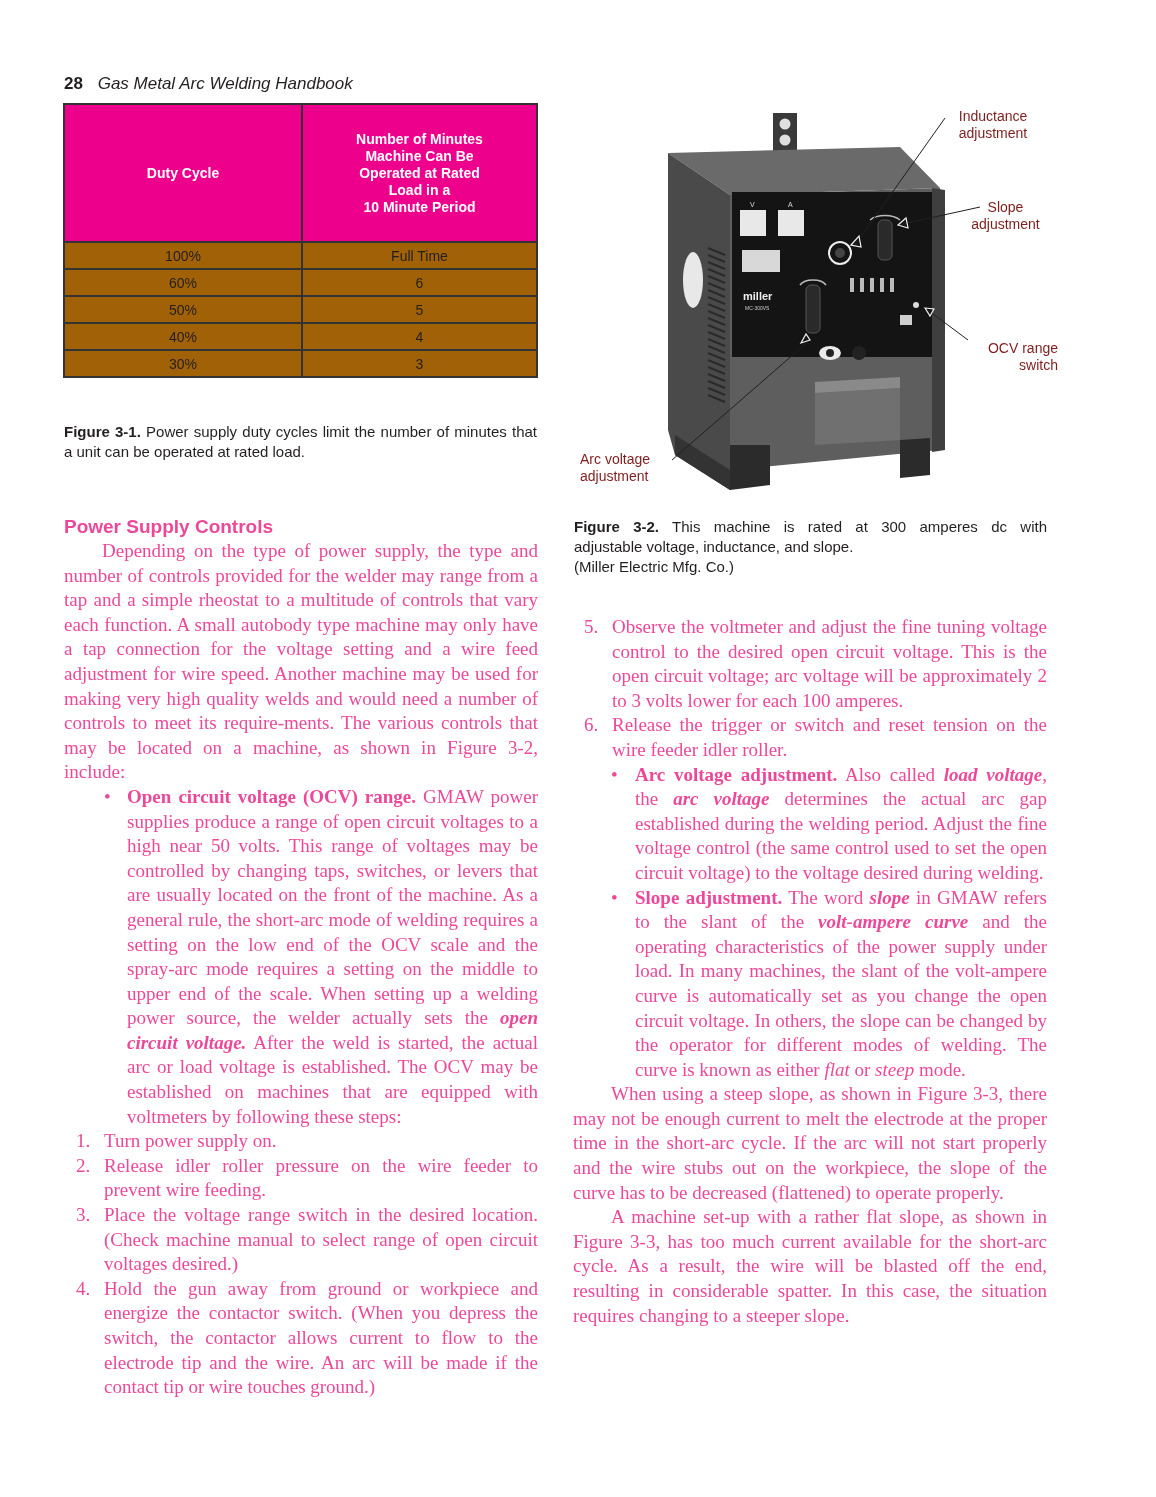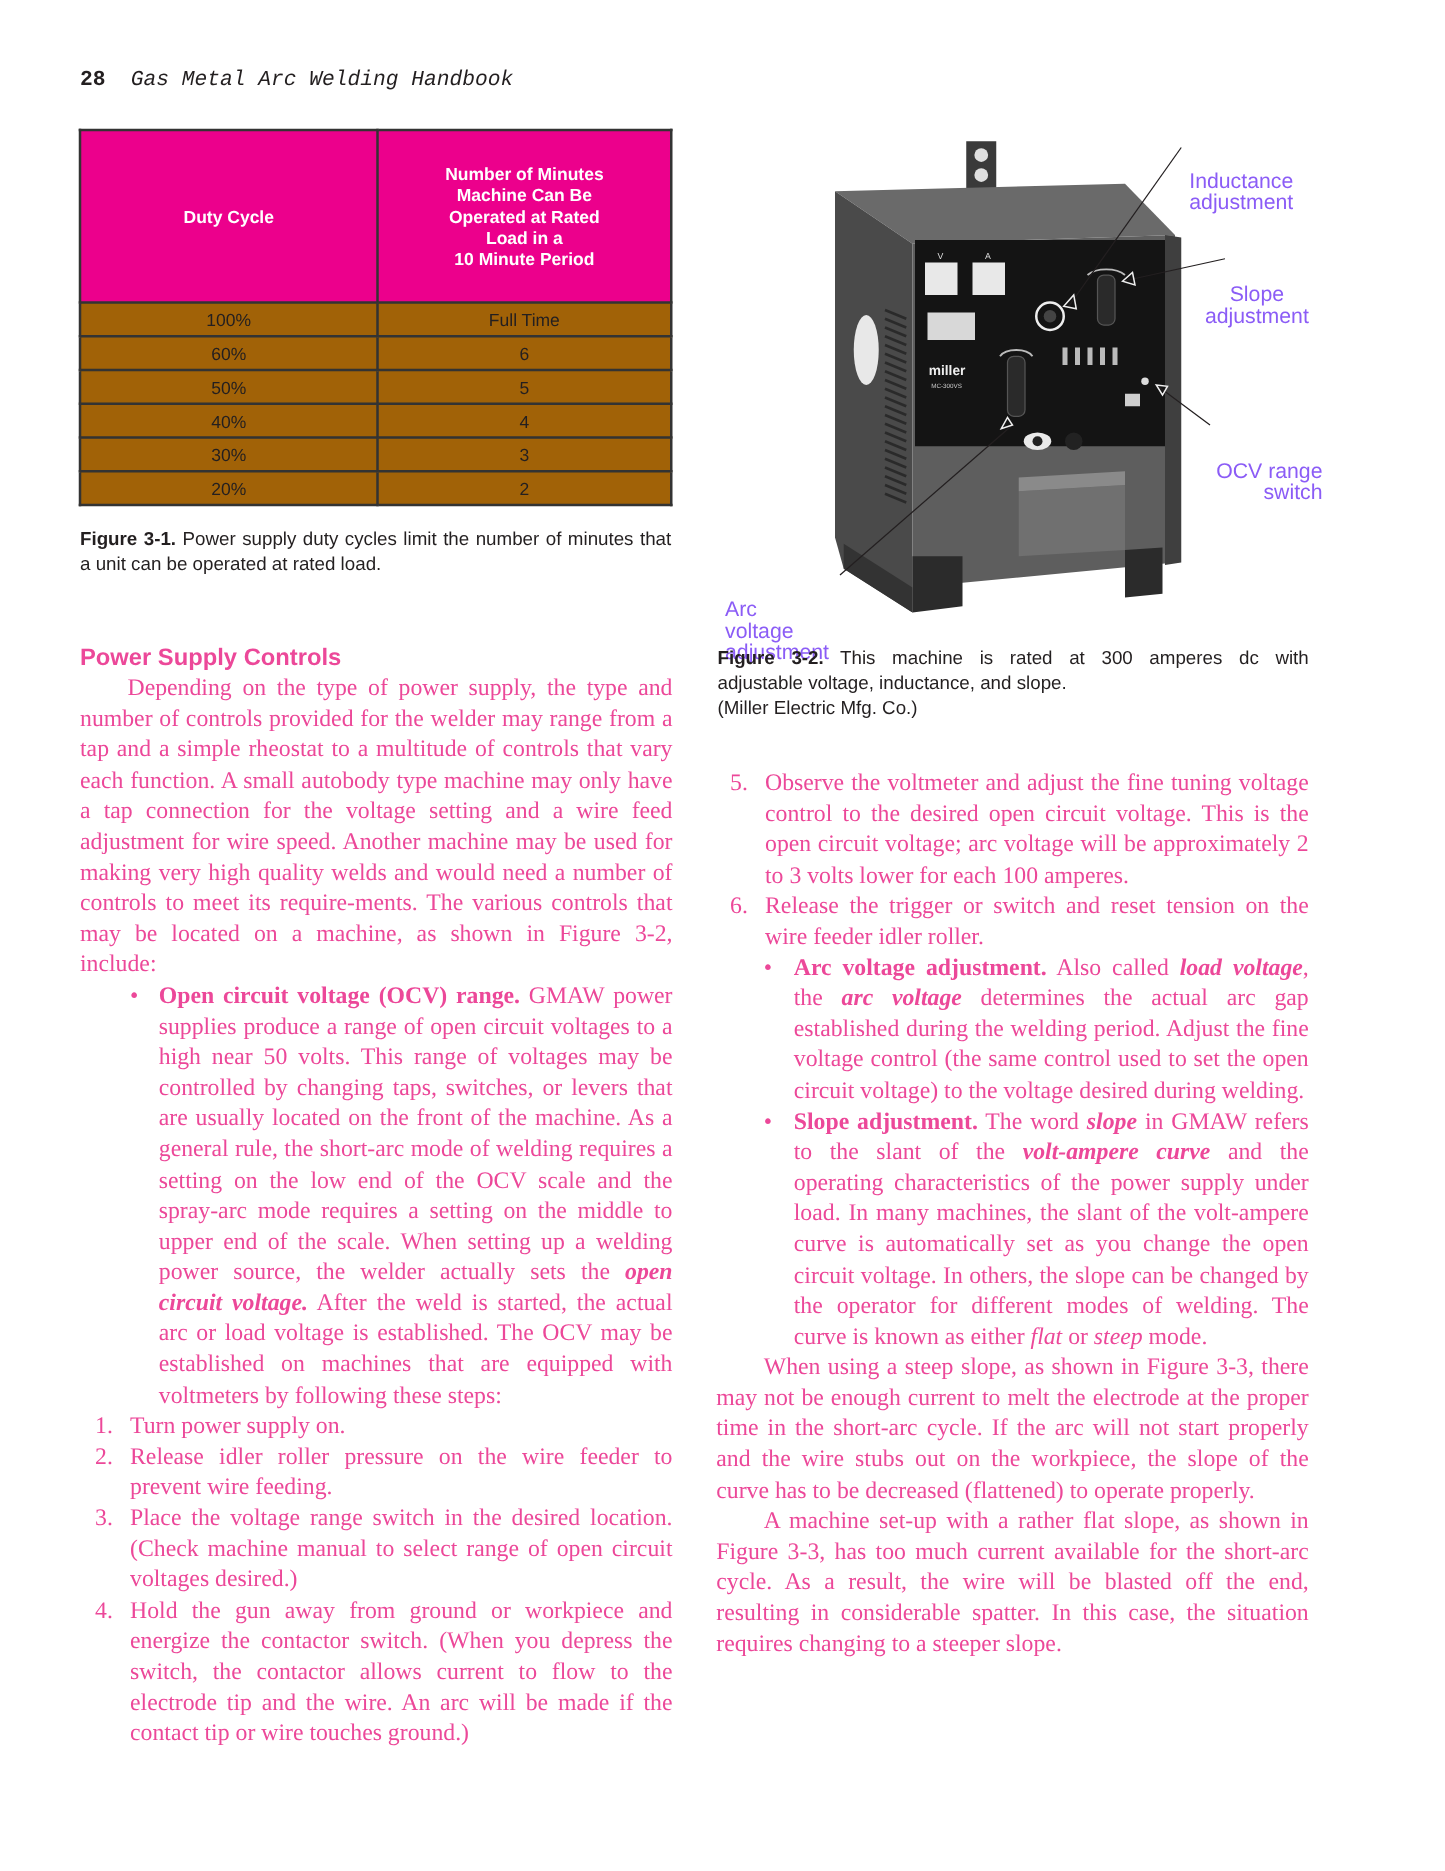--- a/index.html
+++ b/index.html
@@ -1,38 +1,38 @@
 <!DOCTYPE html>
 <html><head>
 <meta charset="utf-8">
 <style>
   html, body { margin: 0; padding: 0; background: #ffffff; }
   body { width: 1156px; height: 1497px; position: relative; overflow: hidden; color: #231f20; }
-  .serif { font-family: Liberation Mono, monospace; }
+  .serif { font-family: Liberation Sans, sans-serif; margin-top: 19px; }
 
   .running-head { position: absolute; left: 64px; top: 55px; font-size: 17px; }
   .running-head .pg { font-weight: bold; margin-right: 10px; }
   .running-head .bt { font-style: italic; }
 
   
   .duty-table { position: absolute; left: 63px; top: 103px; width: 475px; border-collapse: collapse; }
   .duty-table th, .duty-table td { border: 2px solid #333; text-align: center; font-family: "Liberation Sans", sans-serif; }
   .duty-table th { background: #ec008c; color: #fff; font-size: 14px; font-weight: bold; height: 112px; line-height: 17px; padding: 12px 10px; }
   .duty-table th.c1 { width: 216px; }
   .duty-table td { background: #a16207; font-size: 14px; height: 25px; padding: 0; }
 
   .caption { position: absolute; font-family: "Liberation Sans", sans-serif; font-size: 15px; line-height: 20px; text-align: justify; }
   .caption b { font-weight: bold; }
   .cap1 { left: 64px; top: 422px; width: 473px; text-align-last: left; }
   .cap2 { left: 574px; top: 517px; width: 473px; }
   .cap2 .l1 { text-align: justify; text-align-last: justify; display: block; }
 
   
   .figure2 { position: absolute; left: 570px; top: 100px; width: 490px; height: 400px; }
-  .callout { position: absolute; font-family: "Liberation Sans", sans-serif; font-size: 17px; line-height: 17px; text-align: center; color: #8b5cf6; margin-top: 28px; }
+  .callout { position: absolute; font-family: "Liberation Sans", sans-serif; font-size: 14px; line-height: 17px; text-align: center; color: #7f1d1d; }
 
   
   .col { position: absolute; font-family: "Liberation Serif", serif; font-size: 19px; line-height: 24.6px; color: #ec4899; }
   .colL { left: 64px; top: 515px; width: 474px; }
   .colR { left: 573px; top: 615px; width: 474px; }
   .col p { margin: 0; text-align: justify; }
   .indent { text-indent: 38px; }
   .section-head { font-family: "Liberation Sans", sans-serif; font-weight: bold; font-size: 19px; margin: 0; line-height: 24px; }
   .bul { position: relative; padding-left: 63px; text-align: justify; margin: 0; }
   .bul .dot { position: absolute; left: 40px; top: 0; }
@@ -82,24 +82,20 @@
         <td>50%</td>
         <td>5</td>
       </tr>
     <tr>
         <td>40%</td>
         <td>4</td>
       </tr>
     <tr>
         <td>30%</td>
         <td>3</td>
-      </tr>
-    <tr>
-        <td>20%</td>
-        <td>2</td>
       </tr>
   </tbody>
 </table>
 
 <div class="caption cap1">
   <b>Figure 3-1.</b>
   <span>Power supply duty cycles limit the number of minutes that a unit can be operated at rated load.</span>
 </div>
 
 <div class="figure2">

